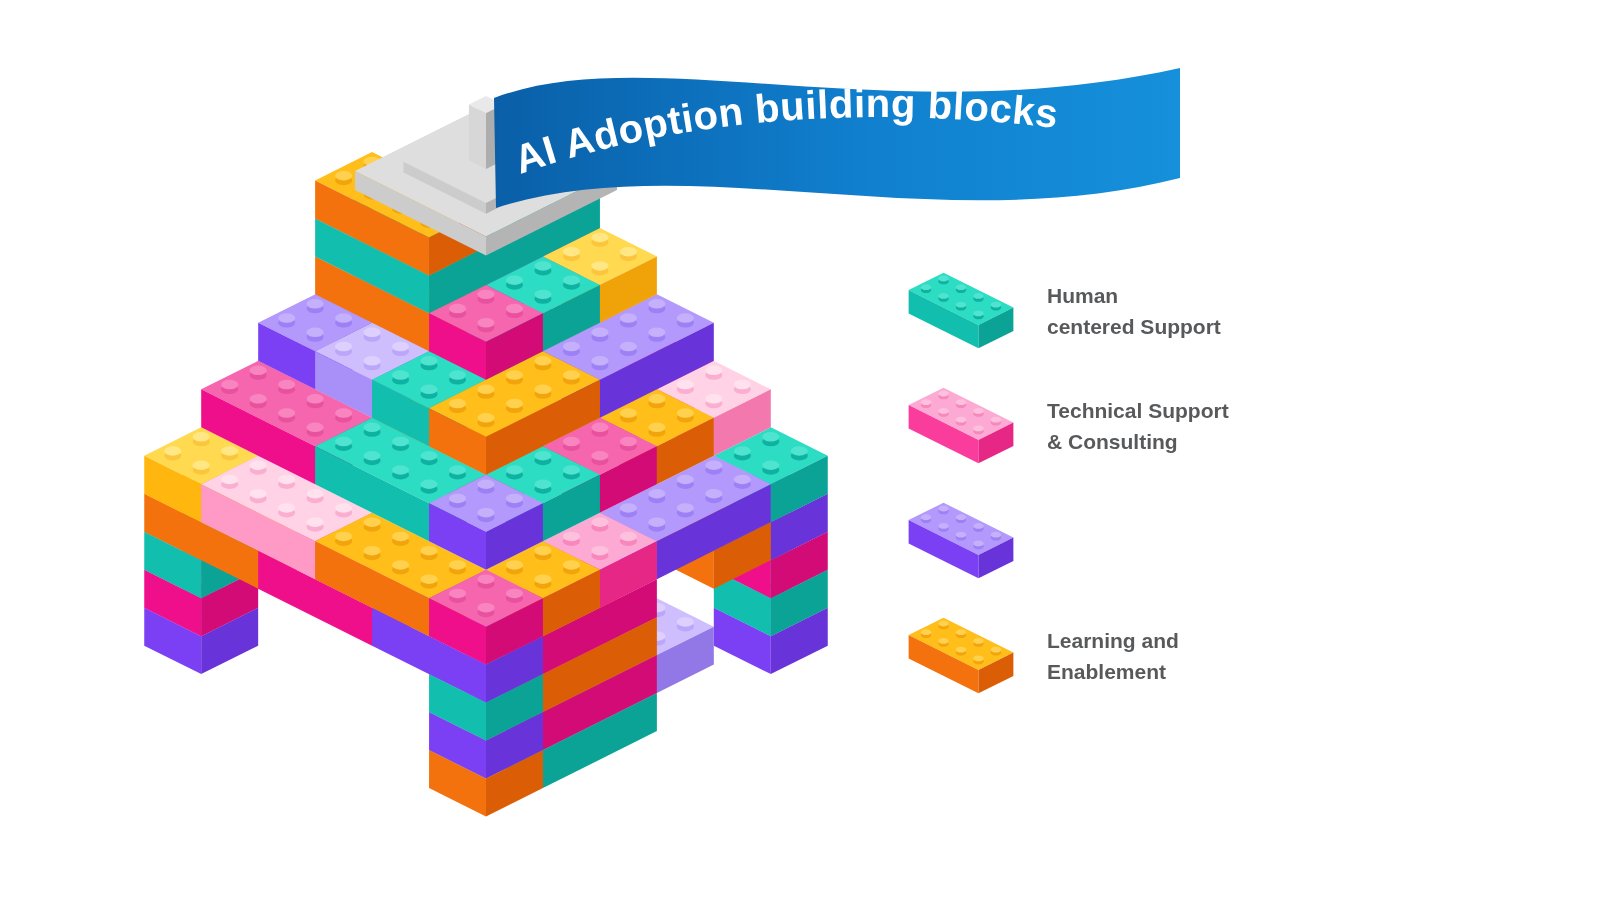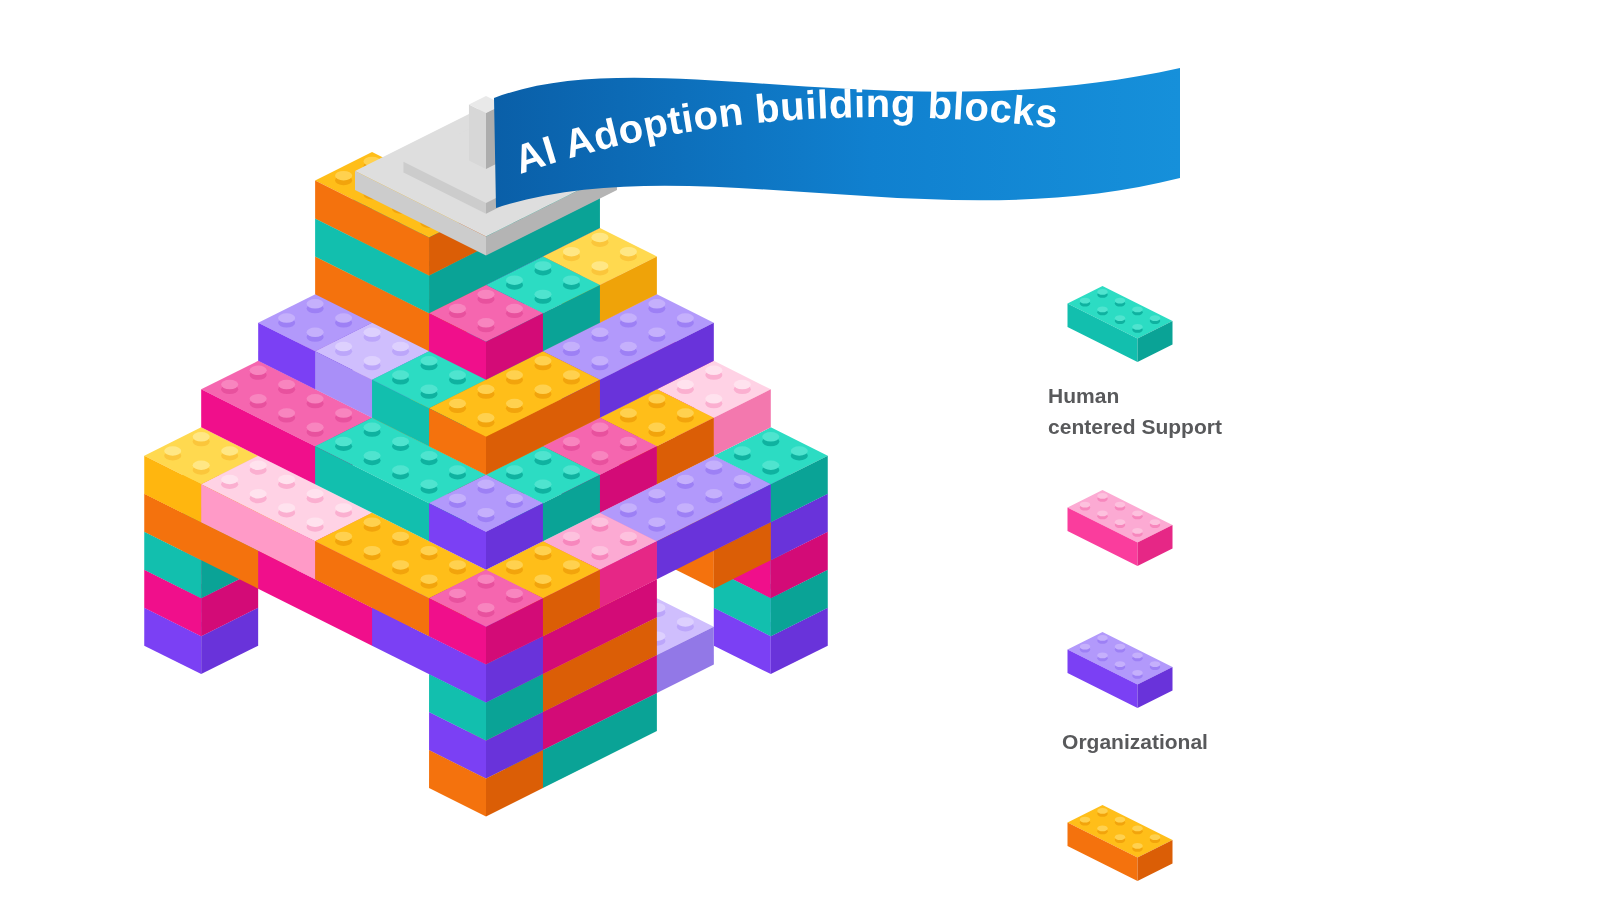--- a/index.html
+++ b/index.html
@@ -3,21 +3,21 @@
 <meta charset="utf-8">
 <style>
   html,body{margin:0;padding:0;background:#ffffff;}
   .canvas{position:relative;width:1600px;height:900px;background:#ffffff;overflow:hidden;
           font-family:"Liberation Sans",sans-serif;}
   #house-svg{position:absolute;left:130px;top:95px;width:712px;height:750px;}
   #banner-svg{position:absolute;left:462px;top:52px;width:724px;height:166px;}
   .banner-text{font-family:"Liberation Sans",sans-serif;font-weight:700;font-size:40px;
                fill:#ffffff;letter-spacing:0.5px;}
   #legend{position:absolute;left:905px;top:268px;width:430px;}
-  .legend-item{display:flex;align-items:center;margin-bottom:30px;flex-direction:column;}
+  .legend-item{display:flex;align-items:center;margin-bottom:30px;}
   .legend-brick{width:112px;height:85px;flex:0 0 112px;}
   .legend-label{margin-left:30px;font-weight:700;font-size:21px;line-height:31px;}
 </style>
 </head>
 <body>
 
 <div class="canvas">
 
   <svg id="house-svg" viewBox="-375 -400 750 790">
     <g id="bricks-layer">
@@ -1033,20 +1033,24 @@
           <ellipse cx="0" cy="0" rx="9" ry="5" fill="#fdc1de"></ellipse>
           <ellipse cx="60" cy="5" rx="9" ry="5" fill="#f787bd"></ellipse>
           <ellipse cx="60" cy="0" rx="9" ry="5" fill="#fdc1de"></ellipse>
           <ellipse cx="30" cy="20" rx="9" ry="5" fill="#f787bd"></ellipse>
           <ellipse cx="30" cy="15" rx="9" ry="5" fill="#fdc1de"></ellipse>
           <ellipse cx="90" cy="20" rx="9" ry="5" fill="#f787bd"></ellipse>
           <ellipse cx="90" cy="15" rx="9" ry="5" fill="#fdc1de"></ellipse>
           <ellipse cx="60" cy="35" rx="9" ry="5" fill="#f787bd"></ellipse>
           <ellipse cx="60" cy="30" rx="9" ry="5" fill="#fdc1de"></ellipse>
         </svg>
+    <div class="legend-label">
+      <div>Technical Support</div>
+      <div>&amp; Consulting</div>
+    </div>
   </div>
   <div class="legend-item">
     <svg class="legend-brick" viewBox="-66 -48 192 146">
           <polygon points="0.0,-40.0 120.0,20.0 60.0,50.0 -60.0,-10.0" fill="#b299fb"></polygon>
           <polygon points="-60.0,-10.0 60.0,50.0 60.0,90.0 -60.0,30.0" fill="#7b40f4"></polygon>
           <polygon points="120.0,20.0 60.0,50.0 60.0,90.0 120.0,60.0" fill="#6933da"></polygon>
           <ellipse cx="0" cy="-25" rx="9" ry="5" fill="#9d80f5"></ellipse>
           <ellipse cx="0" cy="-30" rx="9" ry="5" fill="#c5b0fc"></ellipse>
           <ellipse cx="-30" cy="-10" rx="9" ry="5" fill="#9d80f5"></ellipse>
           <ellipse cx="-30" cy="-15" rx="9" ry="5" fill="#c5b0fc"></ellipse>
@@ -1057,21 +1061,20 @@
           <ellipse cx="60" cy="5" rx="9" ry="5" fill="#9d80f5"></ellipse>
           <ellipse cx="60" cy="0" rx="9" ry="5" fill="#c5b0fc"></ellipse>
           <ellipse cx="30" cy="20" rx="9" ry="5" fill="#9d80f5"></ellipse>
           <ellipse cx="30" cy="15" rx="9" ry="5" fill="#c5b0fc"></ellipse>
           <ellipse cx="90" cy="20" rx="9" ry="5" fill="#9d80f5"></ellipse>
           <ellipse cx="90" cy="15" rx="9" ry="5" fill="#c5b0fc"></ellipse>
           <ellipse cx="60" cy="35" rx="9" ry="5" fill="#9d80f5"></ellipse>
           <ellipse cx="60" cy="30" rx="9" ry="5" fill="#c5b0fc"></ellipse>
         </svg>
     <div class="legend-label">
-      <div>Organizational</div>
     </div>
   </div>
   <div class="legend-item">
     <svg class="legend-brick" viewBox="-66 -48 192 146">
           <polygon points="0.0,-40.0 120.0,20.0 60.0,50.0 -60.0,-10.0" fill="#ffbe19"></polygon>
           <polygon points="-60.0,-10.0 60.0,50.0 60.0,90.0 -60.0,30.0" fill="#f4720d"></polygon>
           <polygon points="120.0,20.0 60.0,50.0 60.0,90.0 120.0,60.0" fill="#db5e06"></polygon>
           <ellipse cx="0" cy="-25" rx="9" ry="5" fill="#f2a40c"></ellipse>
           <ellipse cx="0" cy="-30" rx="9" ry="5" fill="#ffd14f"></ellipse>
           <ellipse cx="-30" cy="-10" rx="9" ry="5" fill="#f2a40c"></ellipse>
@@ -1082,16 +1085,20 @@
           <ellipse cx="0" cy="0" rx="9" ry="5" fill="#ffd14f"></ellipse>
           <ellipse cx="60" cy="5" rx="9" ry="5" fill="#f2a40c"></ellipse>
           <ellipse cx="60" cy="0" rx="9" ry="5" fill="#ffd14f"></ellipse>
           <ellipse cx="30" cy="20" rx="9" ry="5" fill="#f2a40c"></ellipse>
           <ellipse cx="30" cy="15" rx="9" ry="5" fill="#ffd14f"></ellipse>
           <ellipse cx="90" cy="20" rx="9" ry="5" fill="#f2a40c"></ellipse>
           <ellipse cx="90" cy="15" rx="9" ry="5" fill="#ffd14f"></ellipse>
           <ellipse cx="60" cy="35" rx="9" ry="5" fill="#f2a40c"></ellipse>
           <ellipse cx="60" cy="30" rx="9" ry="5" fill="#ffd14f"></ellipse>
         </svg>
+    <div class="legend-label">
+      <div>Learning and</div>
+      <div>Enablement</div>
+    </div>
   </div>
     </div>
 
 </div>
 
 </body></html>

